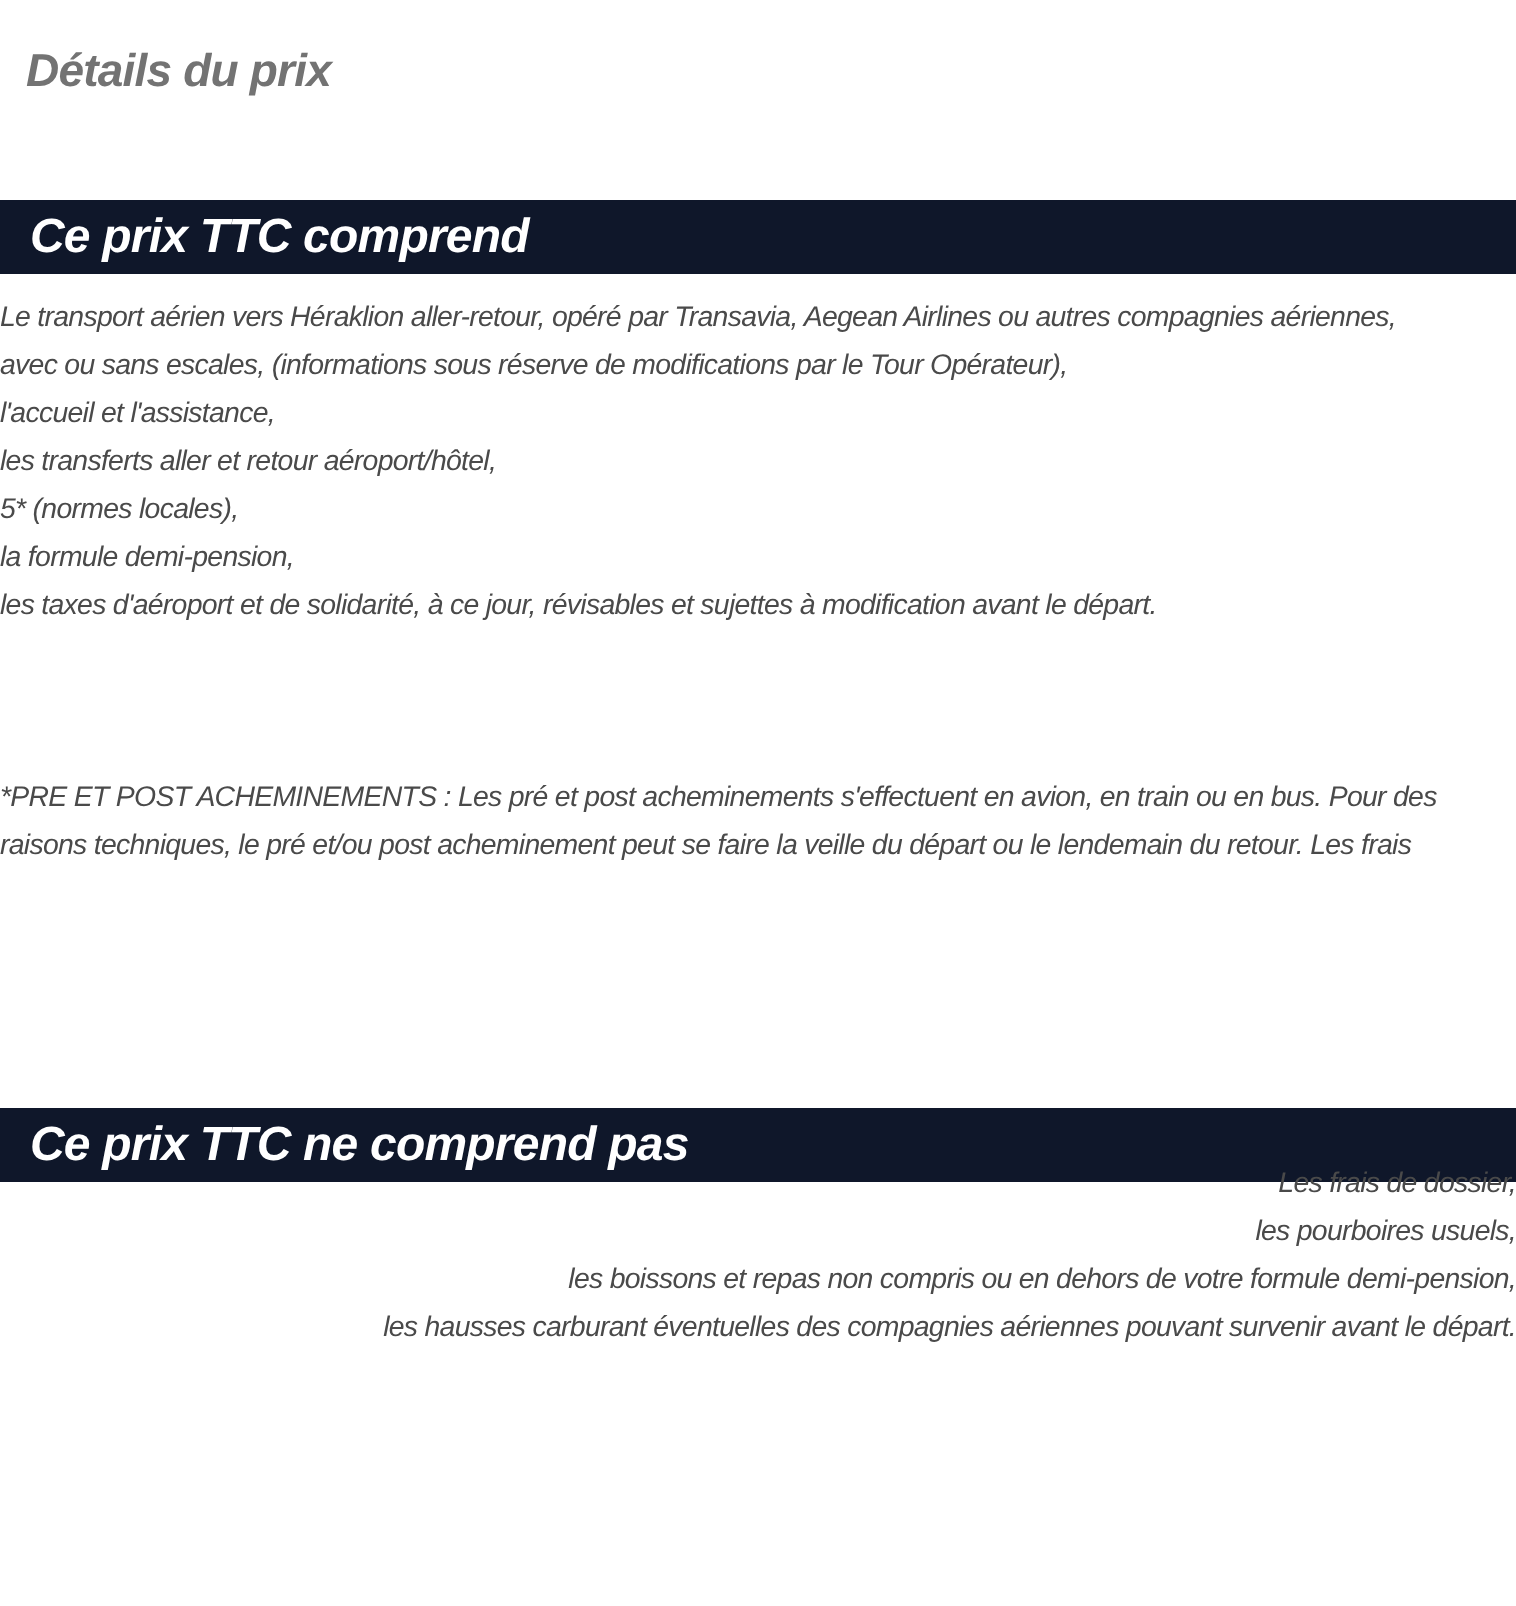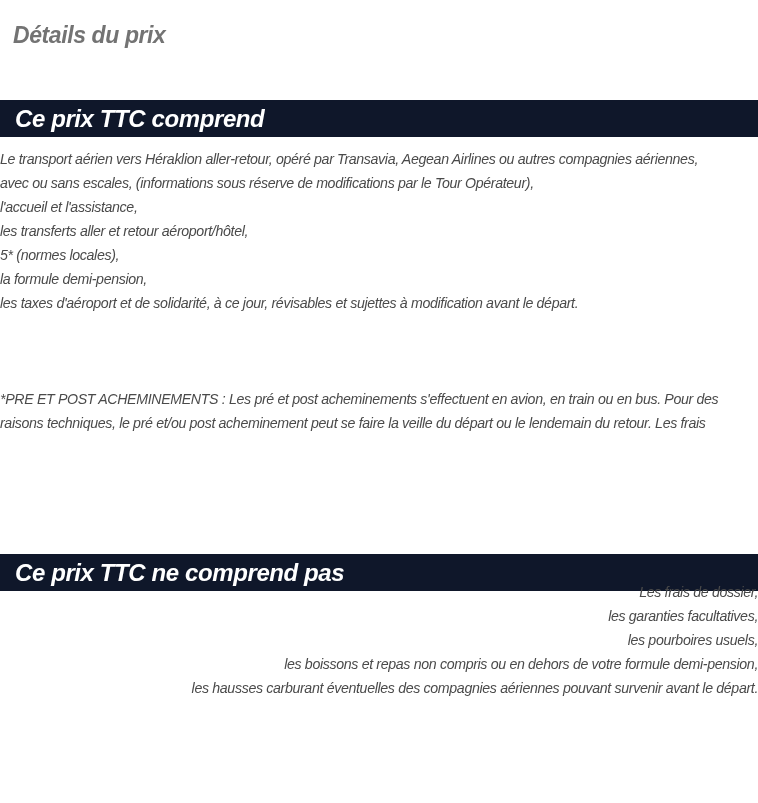--- a/index.html
+++ b/index.html
@@ -86,19 +86,18 @@
 
   <div class="block t2">
     <span class="line">*PRE ET POST ACHEMINEMENTS : Les pré et post acheminements s'effectuent en avion, en train ou en bus. Pour des</span>
     <span class="line">raisons techniques, le pré et/ou post acheminement peut se faire la veille du départ ou le lendemain du retour. Les frais</span>
   </div>
 
   <div class="band b2">Ce prix TTC ne comprend pas</div>
 
   <div class="block t3">
     <span class="line">Les frais de dossier,</span>
-    <span class="line">les garanties facultatives,</span>
     <span class="line">les pourboires usuels,</span>
     <span class="line">les boissons et repas non compris ou en dehors de votre formule demi-pension,</span>
     <span class="line">les hausses carburant éventuelles des compagnies aériennes pouvant survenir avant le départ.</span>
   </div>
 
 </div>
 
 </body></html>

